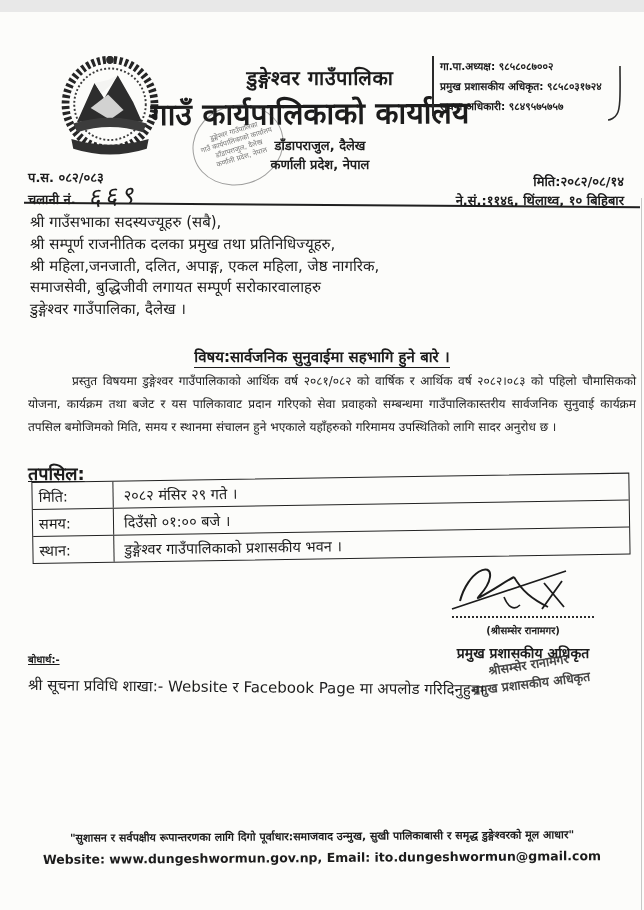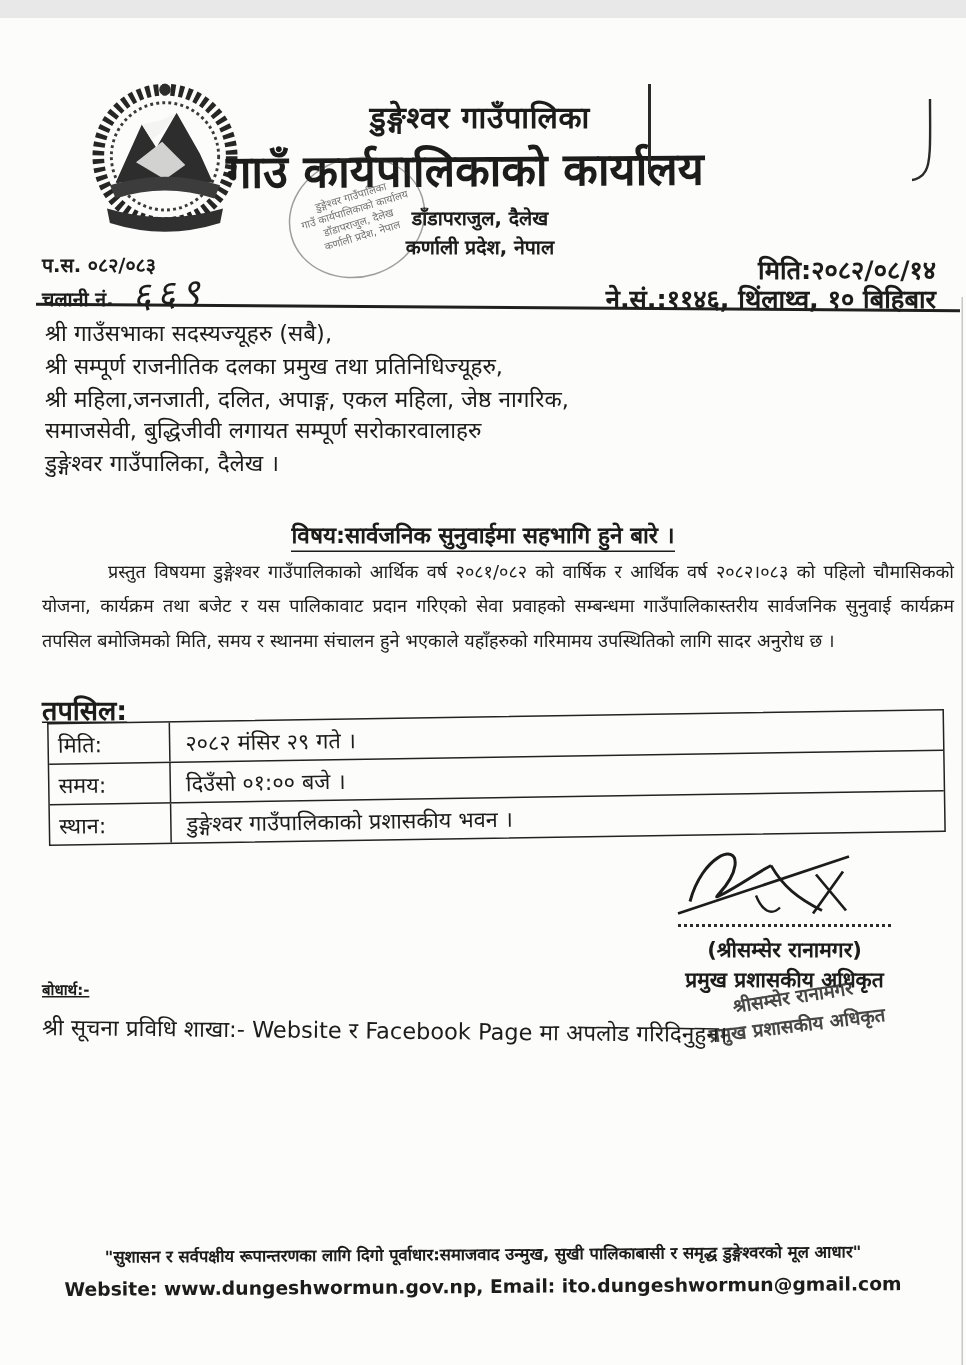--- a/index.html
+++ b/index.html
@@ -32,21 +32,21 @@
   .contact-block{position:absolute;left:440px;top:44px;width:180px;
     font-size:10.5px;line-height:20px;font-weight:bold;white-space:nowrap;}
   .contact-bar{position:absolute;left:432px;top:44px;width:1.5px;height:60px;background:#2a2a2a;}
   .bracket{position:absolute;left:606px;top:52px;}
   
   .ref-left{position:absolute;left:28px;top:156px;font-size:13px;font-weight:bold;line-height:19px;}
   .chalani-val{font-size:24px;font-weight:normal;font-style:italic;
     font-family:"DejaVu Serif","Liberation Serif",serif;letter-spacing:4px;
     display:inline-block;transform:rotate(-4deg);margin-left:8px;}
   .ref-right{position:absolute;right:20px;top:160px;text-align:right;
-    font-size:17px;font-weight:bold;line-height:19px;}
+    font-size:13px;font-weight:bold;line-height:19px;}
   .top-rule{position:absolute;left:24px;top:192px;width:616px;height:2px;background:#1f1f1f;
     transform:rotate(.4deg);}
   
   .recipients{position:absolute;left:30px;top:200px;width:560px;
     font-size:15px;line-height:21.8px;}
   
   .subject{position:absolute;left:0;top:334px;width:644px;text-align:center;}
   .subject span{font-size:15px;font-weight:bold;border-bottom:1.6px solid #1c1c1c;
     padding-bottom:1px;}
   
@@ -60,21 +60,21 @@
     font-size:14.5px;}
   .t-row{display:flex;border-top:1.5px solid #222;}
   .t-row:first-child{border-top:none;}
   .t-label{width:68px;border-right:1.5px solid #222;padding:3px 6px;flex-shrink:0;}
   .t-value{padding:3px 10px;}
   
   .sig-scribble{position:absolute;left:448px;top:545px;}
   .sig-dots{position:absolute;left:452px;top:604px;width:142px;
     border-bottom:2.2px dotted #2c2c2c;}
   .sig-name{position:absolute;left:418px;top:611px;width:210px;text-align:center;
-    font-size:14px;font-weight:bold;}
+    font-size:10px;font-weight:bold;}
   .sig-title{position:absolute;left:418px;top:631px;width:210px;text-align:center;
     font-size:14px;font-weight:bold;}
   .sig-stamp{position:absolute;left:440px;top:644px;width:180px;text-align:center;
     transform:rotate(-9deg);color:#2f2f2f;opacity:.88;}
   .sig-stamp .l1{font-size:12.5px;font-weight:bold;}
   .sig-stamp .l2{font-size:12.5px;font-weight:bold;margin-top:2px;transform:rotate(2deg);}
   
   .bodhartha{position:absolute;left:28px;top:640px;font-size:10px;font-weight:bold;
     text-decoration:underline;}
   .it-line{position:absolute;left:28px;top:662px;width:500px;font-size:15px;
@@ -112,20 +112,34 @@
   <div class="addr2">कर्णाली प्रदेश, नेपाल</div>
 
   <div class="round-stamp">
     <div>डुङ्गेश्वर गाउँपालिका</div>
     <div>गाउँ कार्यपालिकाको कार्यालय</div>
     <div>डाँडापराजुल, दैलेख</div>
     <div>कर्णाली प्रदेश, नेपाल</div>
   </div>
 
   <div class="contact-bar"></div>
+  <div class="contact-block">
+    <div>
+      <span>गा.पा.अध्यक्ष:</span>
+      <span>९८५८०८७००२</span>
+    </div>
+    <div>
+      <span>प्रमुख प्रशासकीय अधिकृत:</span>
+      <span>९८५८०३१७२४</span>
+    </div>
+    <div>
+      <span>सूचना अधिकारी:</span>
+      <span>९८४९५७५७५७</span>
+    </div>
+  </div>
   <div class="bracket">
     <svg width="24" height="60" viewBox="0 0 24 60">
       <path d="M14 2 C14 24, 15 44, 11 50 C9 54, 4 56, 2 56" fill="none" stroke="#2a2a2a" stroke-width="1.6"></path>
     </svg>
   </div>
 
   <div class="ref-left">
     <div>प.स. ०८२/०८३</div>
     <div>
       <span>चलानी नं.</span>

